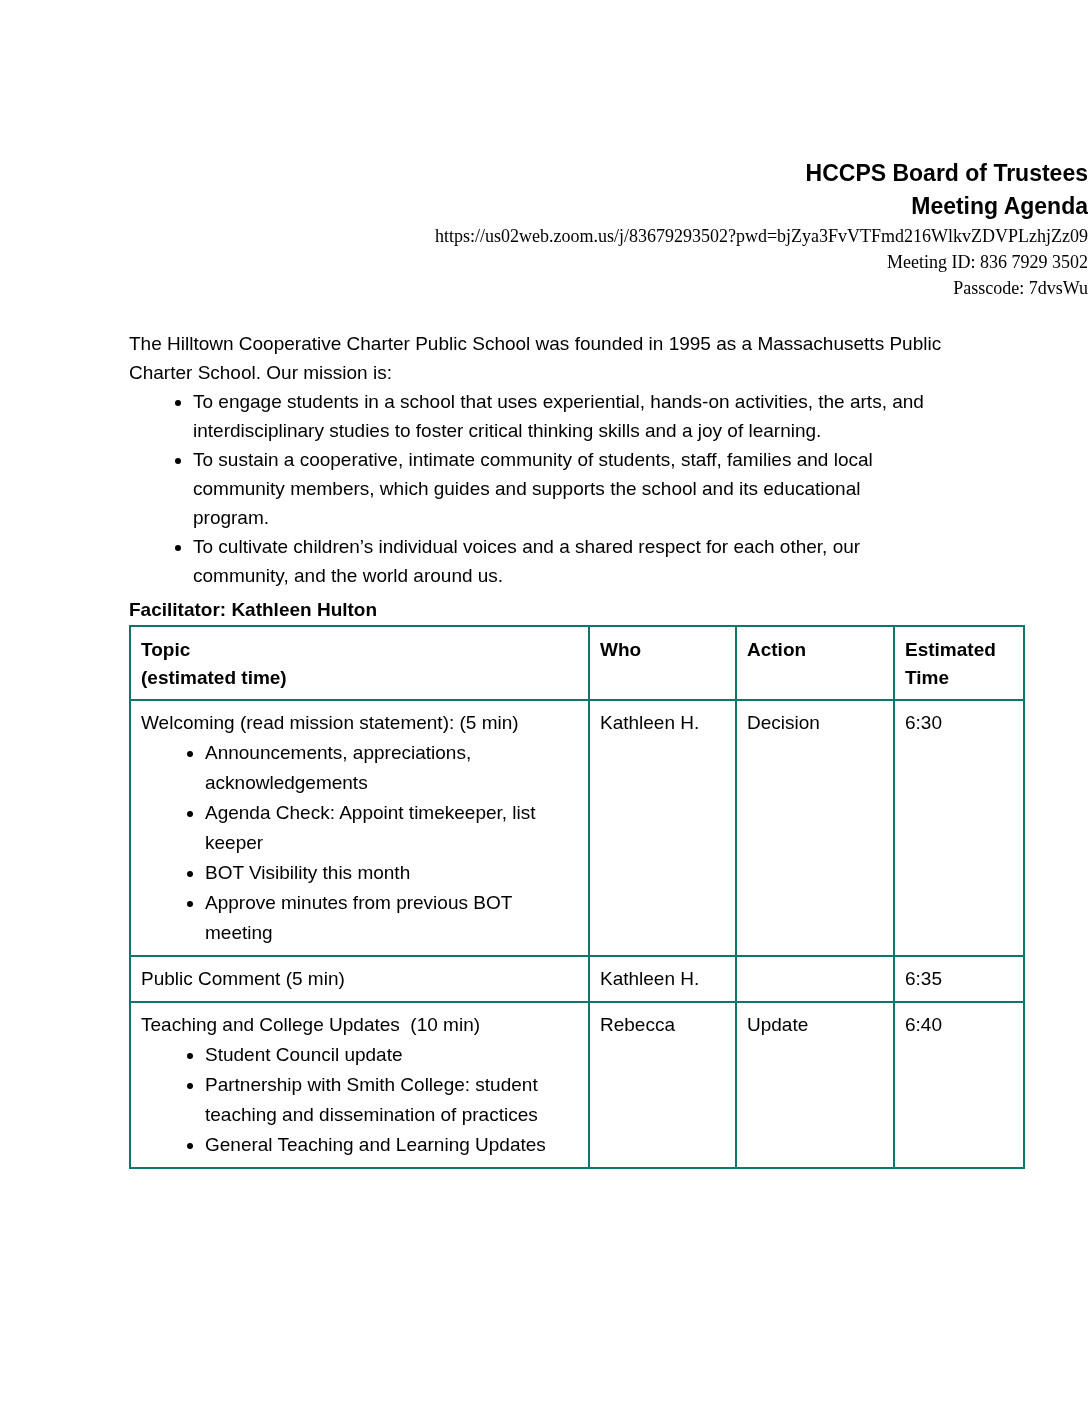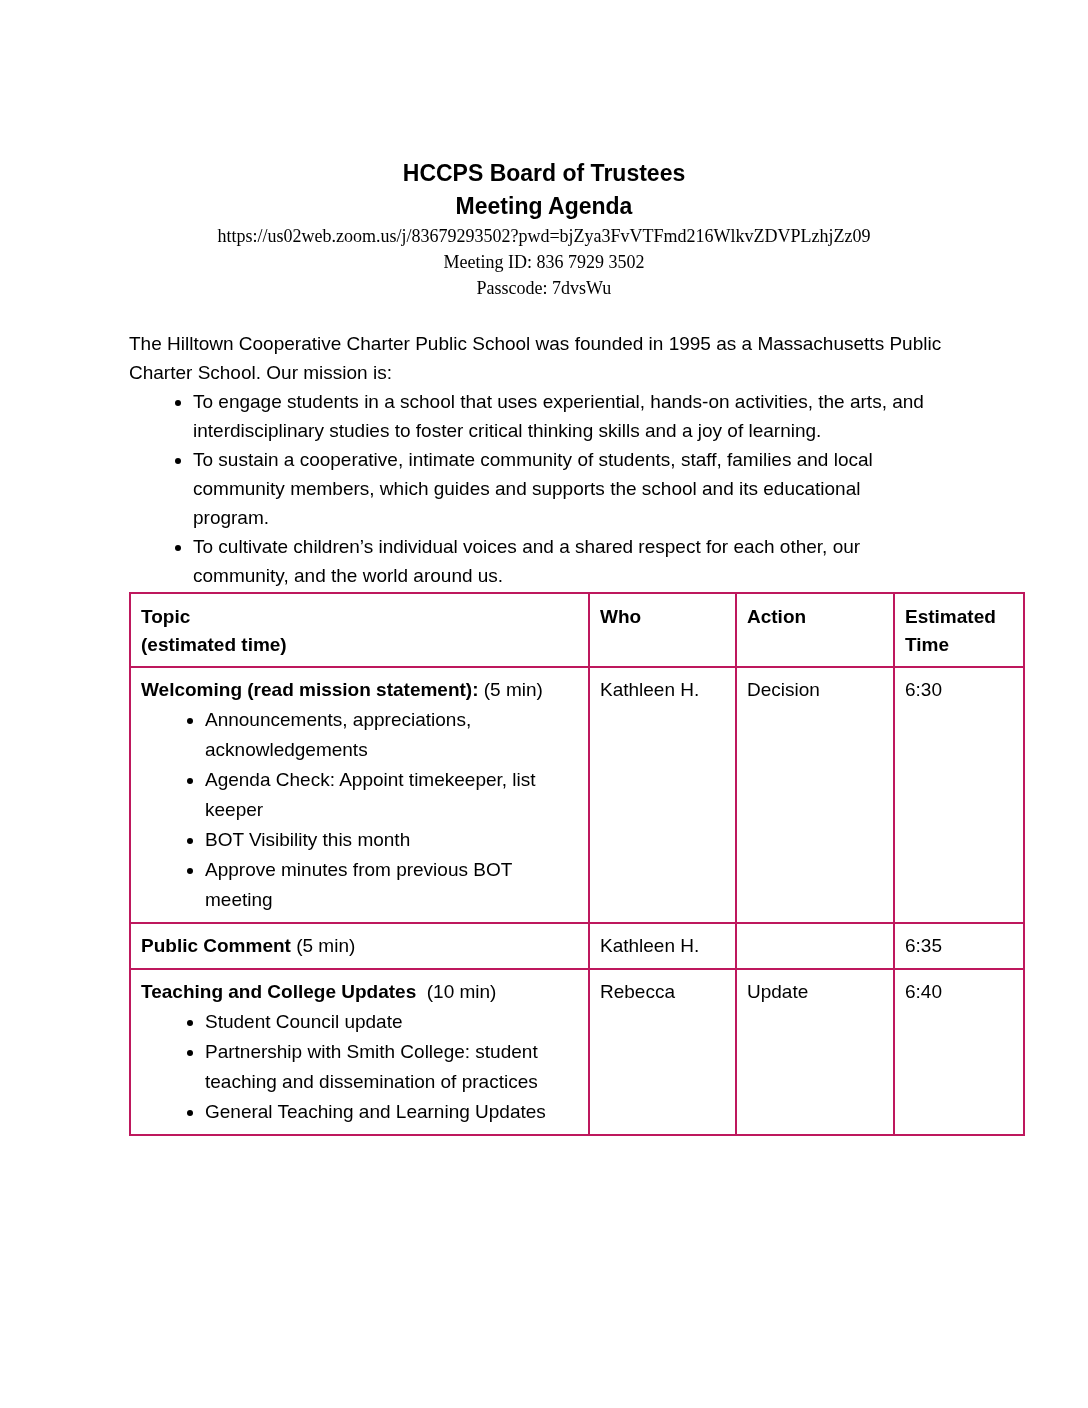--- a/index.html
+++ b/index.html
@@ -7,21 +7,21 @@
   body {
     width: 1088px;
     height: 1408px;
     overflow: hidden;
     font-family: "Liberation Sans", sans-serif;
     color: #000000;
   }
   .page { width: 1088px; height: 1408px; padding-top: 157px; }
 
   
-  .doc-header { text-align: center; }
+  .doc-header { text-align: right; }
   .title-line {
     font-size: 23px;
     font-weight: bold;
     line-height: 33px;
     white-space: pre-line;
   }
   .sub-line {
     font-size: 21px;
     line-height: 30px;
     white-space: pre-line;
@@ -50,35 +50,35 @@
   
   table.agenda {
     margin-top: 2px;
     border-collapse: collapse;
     table-layout: fixed;
     width: 894px;
     font-size: 19px;
     line-height: 30px;
   }
   table.agenda th, table.agenda td {
-    border: 2px solid #be185d;
+    border: 2px solid #0f766e;
     vertical-align: top;
     text-align: left;
     padding: 7px 10px 7px 10px;
   }
   table.agenda th {
     font-weight: bold;
     line-height: 28px;
     white-space: pre-line;
     padding-top: 9px;
   }
   td.topic-cell { padding-bottom: 9px; }
   td.topic-cell ul.bullets { padding-left: 64px; }
   .topic-heading { white-space: pre-line; }
-  .topic-heading .b { font-weight: bold; text-align: right; }
+  .topic-heading .b { font-weight: normal; text-align: right; }
   td.va-bottom { vertical-align: bottom; padding-bottom: 10px; }
   .cell-text { white-space: pre-line; }
 </style>
 </head>
 <body>
 
 <div class="page">
 
   <div class="doc-header">
     <div class="title-line">HCCPS Board of Trustees</div>
@@ -97,20 +97,21 @@
         <li>To engage students in a school that uses experiential, hands-on activities, the arts, and
 interdisciplinary studies to foster critical thinking skills and a joy of learning.</li>
         <li>To sustain a cooperative, intimate community of students, staff, families and local
 community members, which guides and supports the school and its educational
 program.</li>
         <li>To cultivate children’s individual voices and a shared respect for each other, our
 community, and the world around us.</li>
       </ul>
     </div>
 
+    <div class="facilitator">Facilitator: Kathleen Hulton</div>
 
     <table class="agenda">
       <colgroup>
         <col style="width:459px">
         <col style="width:147px">
         <col style="width:158px">
         <col style="width:130px">
       </colgroup>
       <thead>
         <tr>

